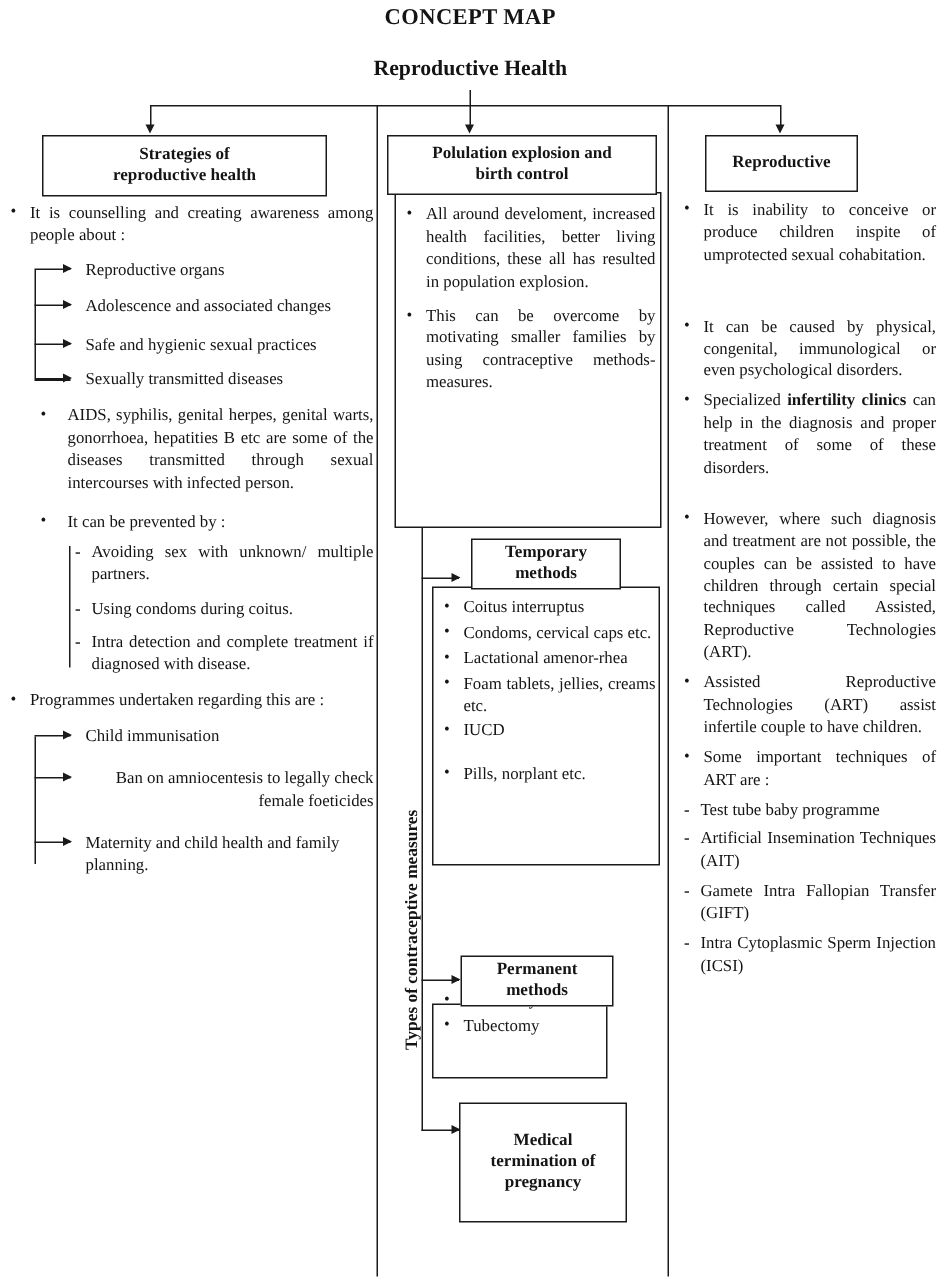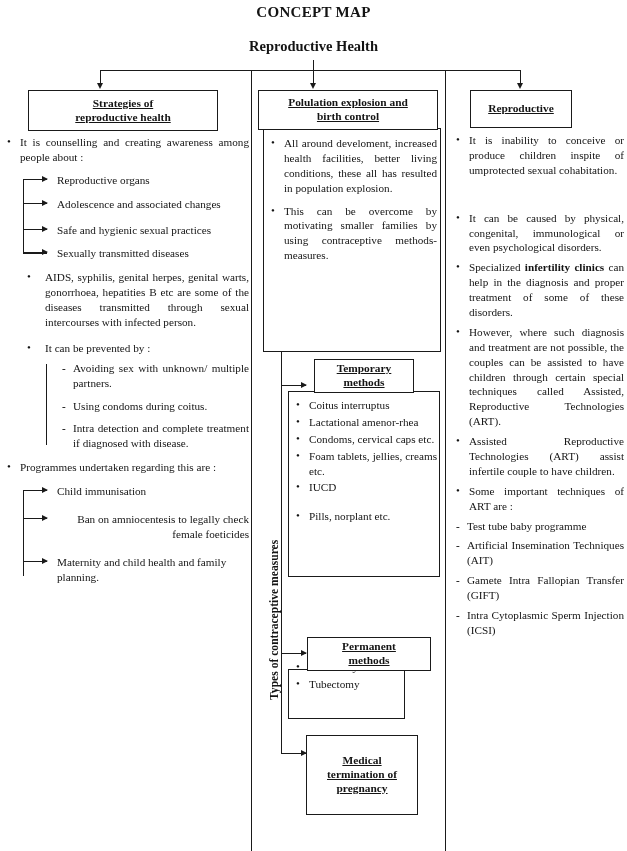--- a/index.html
+++ b/index.html
@@ -30,21 +30,21 @@
   .bus-v { position:absolute; background:#1a1a1a; width:1px; }
   .arrow-dn {
     position:absolute; width:0; height:0;
     border-left:3.5px solid transparent;
     border-right:3.5px solid transparent;
     border-top:6px solid #1a1a1a;
   }
 
   
   .box {
-    position:absolute; border:1.4px solid #1a1a1a; background:#fff;text-decoration:underline;
+    position:absolute; border:1.4px solid #1a1a1a; background:#fff;
   }
   .box.hdr {
     display:flex; align-items:center; justify-content:center;
     text-align:center; font-weight:bold; font-size:11.4px; line-height:1.22;
     z-index:5;
   }
   .box.body { z-index:3; }
 
   
   .col-text { position:absolute; font-size:11.2px; line-height:1.33; }
@@ -77,21 +77,21 @@
   }
   .branch-item .tick::after {
     content:""; position:absolute; right:-1px; top:-3px;
     width:0; height:0;
     border-top:3.5px solid transparent;
     border-bottom:3.5px solid transparent;
     border-left:6px solid #1a1a1a;
   }
 
   
-  .subrule { position:relative; margin:5px 0 0 18px; padding-left:12px; }
+  .subrule { position:relative; margin:5px 0 0 18px; padding-left:0; }
   .subrule .spine { position:absolute; left:0; top:3px; bottom:6px; width:1.2px; background:#1a1a1a; }
 
   
   .vlabel {
     position:absolute;
     font-weight:bold; font-size:11.6px; white-space:nowrap;
     transform-origin: left top;
     transform: rotate(-90deg);
     z-index:6;
   }
@@ -216,29 +216,29 @@
   <div class="tree-arm" style="left:281px; top:753px; width:25px;"></div>
 
   <div class="box hdr" style="left:314px; top:359px; width:100px; height:34px; flex-direction:column;align-items:center;">
     <div>Temporary</div>
     <div>methods</div>
   </div>
   <div class="box body" style="left:288px; top:391px; width:152px; height:186px;"></div>
   <div class="col-text" style="left:292px; top:398px; width:145px; z-index:4;">
     <ul class="lst">
       <li class="b-dot" style="margin-bottom:2px;">Coitus interruptus</li>
+      <li class="b-dot just" style="margin-bottom:2px;">Condoms, cervical caps etc.</li>
       <li class="b-dot just" style="margin-bottom:2px;">Lactational amenor-rhea</li>
-      <li class="b-dot just" style="margin-bottom:2px;">Condoms, cervical caps etc.</li>
       <li class="b-dot just" style="margin-bottom:2px;">Foam tablets, jellies, creams etc.</li>
       <li class="b-dot" style="margin-bottom:14px;">IUCD</li>
       <li class="b-dot">Pills, norplant etc.</li>
     </ul>
   </div>
 
-  <div class="box hdr" style="left:307px; top:637px; width:124px; height:34px; flex-direction:column;">
+  <div class="box hdr" style="left:307px; top:637px; width:102px; height:34px; flex-direction:column;">
     <div>Permanent</div>
     <div>methods</div>
   </div>
   <div class="box body" style="left:288px; top:669px; width:117px; height:50px;"></div>
   <div class="col-text" style="left:292px; top:660px; width:110px; z-index:4;">
     <ul class="lst">
       <li class="b-dot" style="margin-bottom:2px;">Vasectomy</li>
       <li class="b-dot">Tubectomy</li>
     </ul>
   </div>
@@ -250,21 +250,21 @@
   </div>
 
   <div class="box hdr" style="left:470px; top:90px; width:102px; height:38px;">
     <div>Reproductive</div>
   </div>
 
   <div class="col-text" style="left:452px; top:133px; width:172px;">
     <ul class="lst">
       <li class="b-dot just" style="margin-bottom:5px;">It is inability to conceive or produce children inspite of umprotected sexual cohabitation.</li>
       <li class="b-dot just" style="margin-bottom:5px;margin-top:33px;">It can be caused by physical, congenital, immunological or even psychological disorders.</li>
-      <li class="b-dot just" style="margin-bottom:5px;">
+      <li class="b-dot just" style="margin-bottom:19px;">
         <span>Specialized </span><span class="b">infertility clinics</span><span> can help in the diagnosis and proper treatment of some of these disorders.</span>
       </li>
       <li class="b-dot just" style="margin-bottom:5px;">However, where such diagnosis and treatment are not possible, the couples can be assisted to have children through certain special techniques called Assisted, Reproductive Technologies (ART).</li>
       <li class="b-dot just" style="margin-bottom:5px;">Assisted Reproductive Technologies (ART) assist infertile couple to have children.</li>
       <li class="b-dot just" style="margin-bottom:5px;">Some important techniques of ART are :</li>
       <li class="b-dash just" style="margin-bottom:5px;">Test tube baby programme</li>
       <li class="b-dash just" style="margin-bottom:5px;">Artificial Insemination Techniques (AIT)</li>
       <li class="b-dash just" style="margin-bottom:5px;">Gamete Intra Fallopian Transfer (GIFT)</li>
       <li class="b-dash just">Intra Cytoplasmic Sperm Injection (ICSI)</li>
     </ul>

